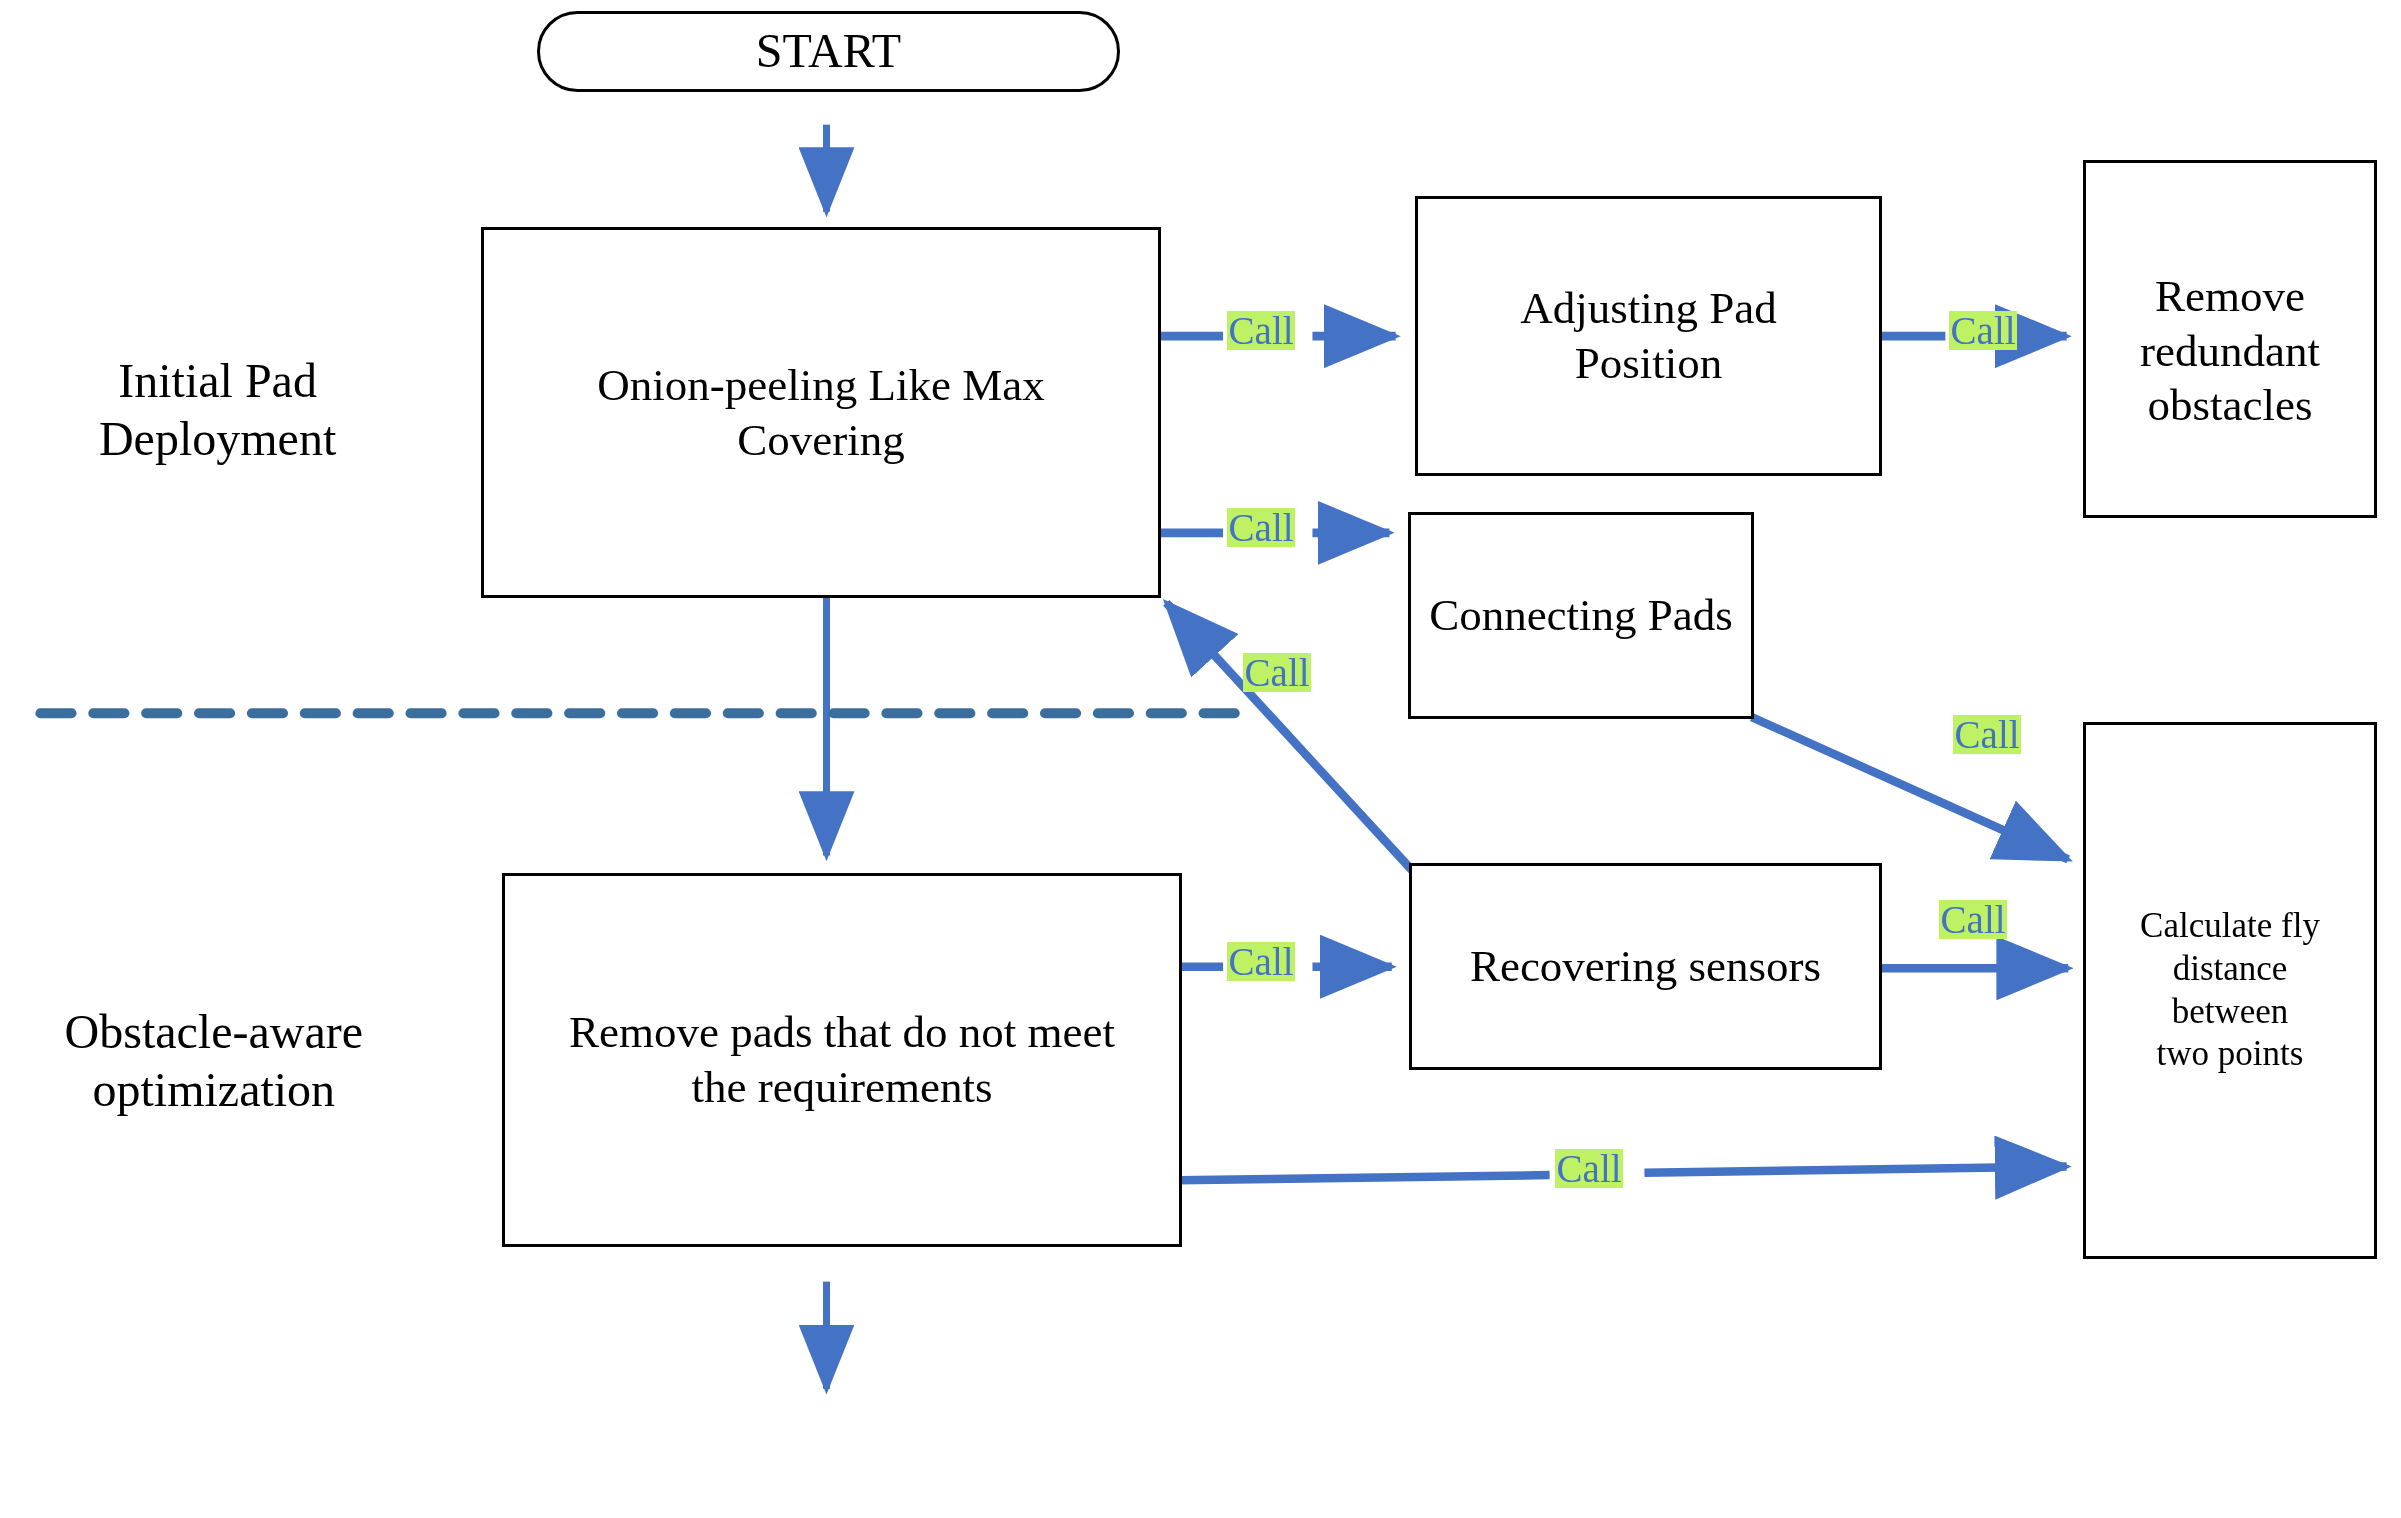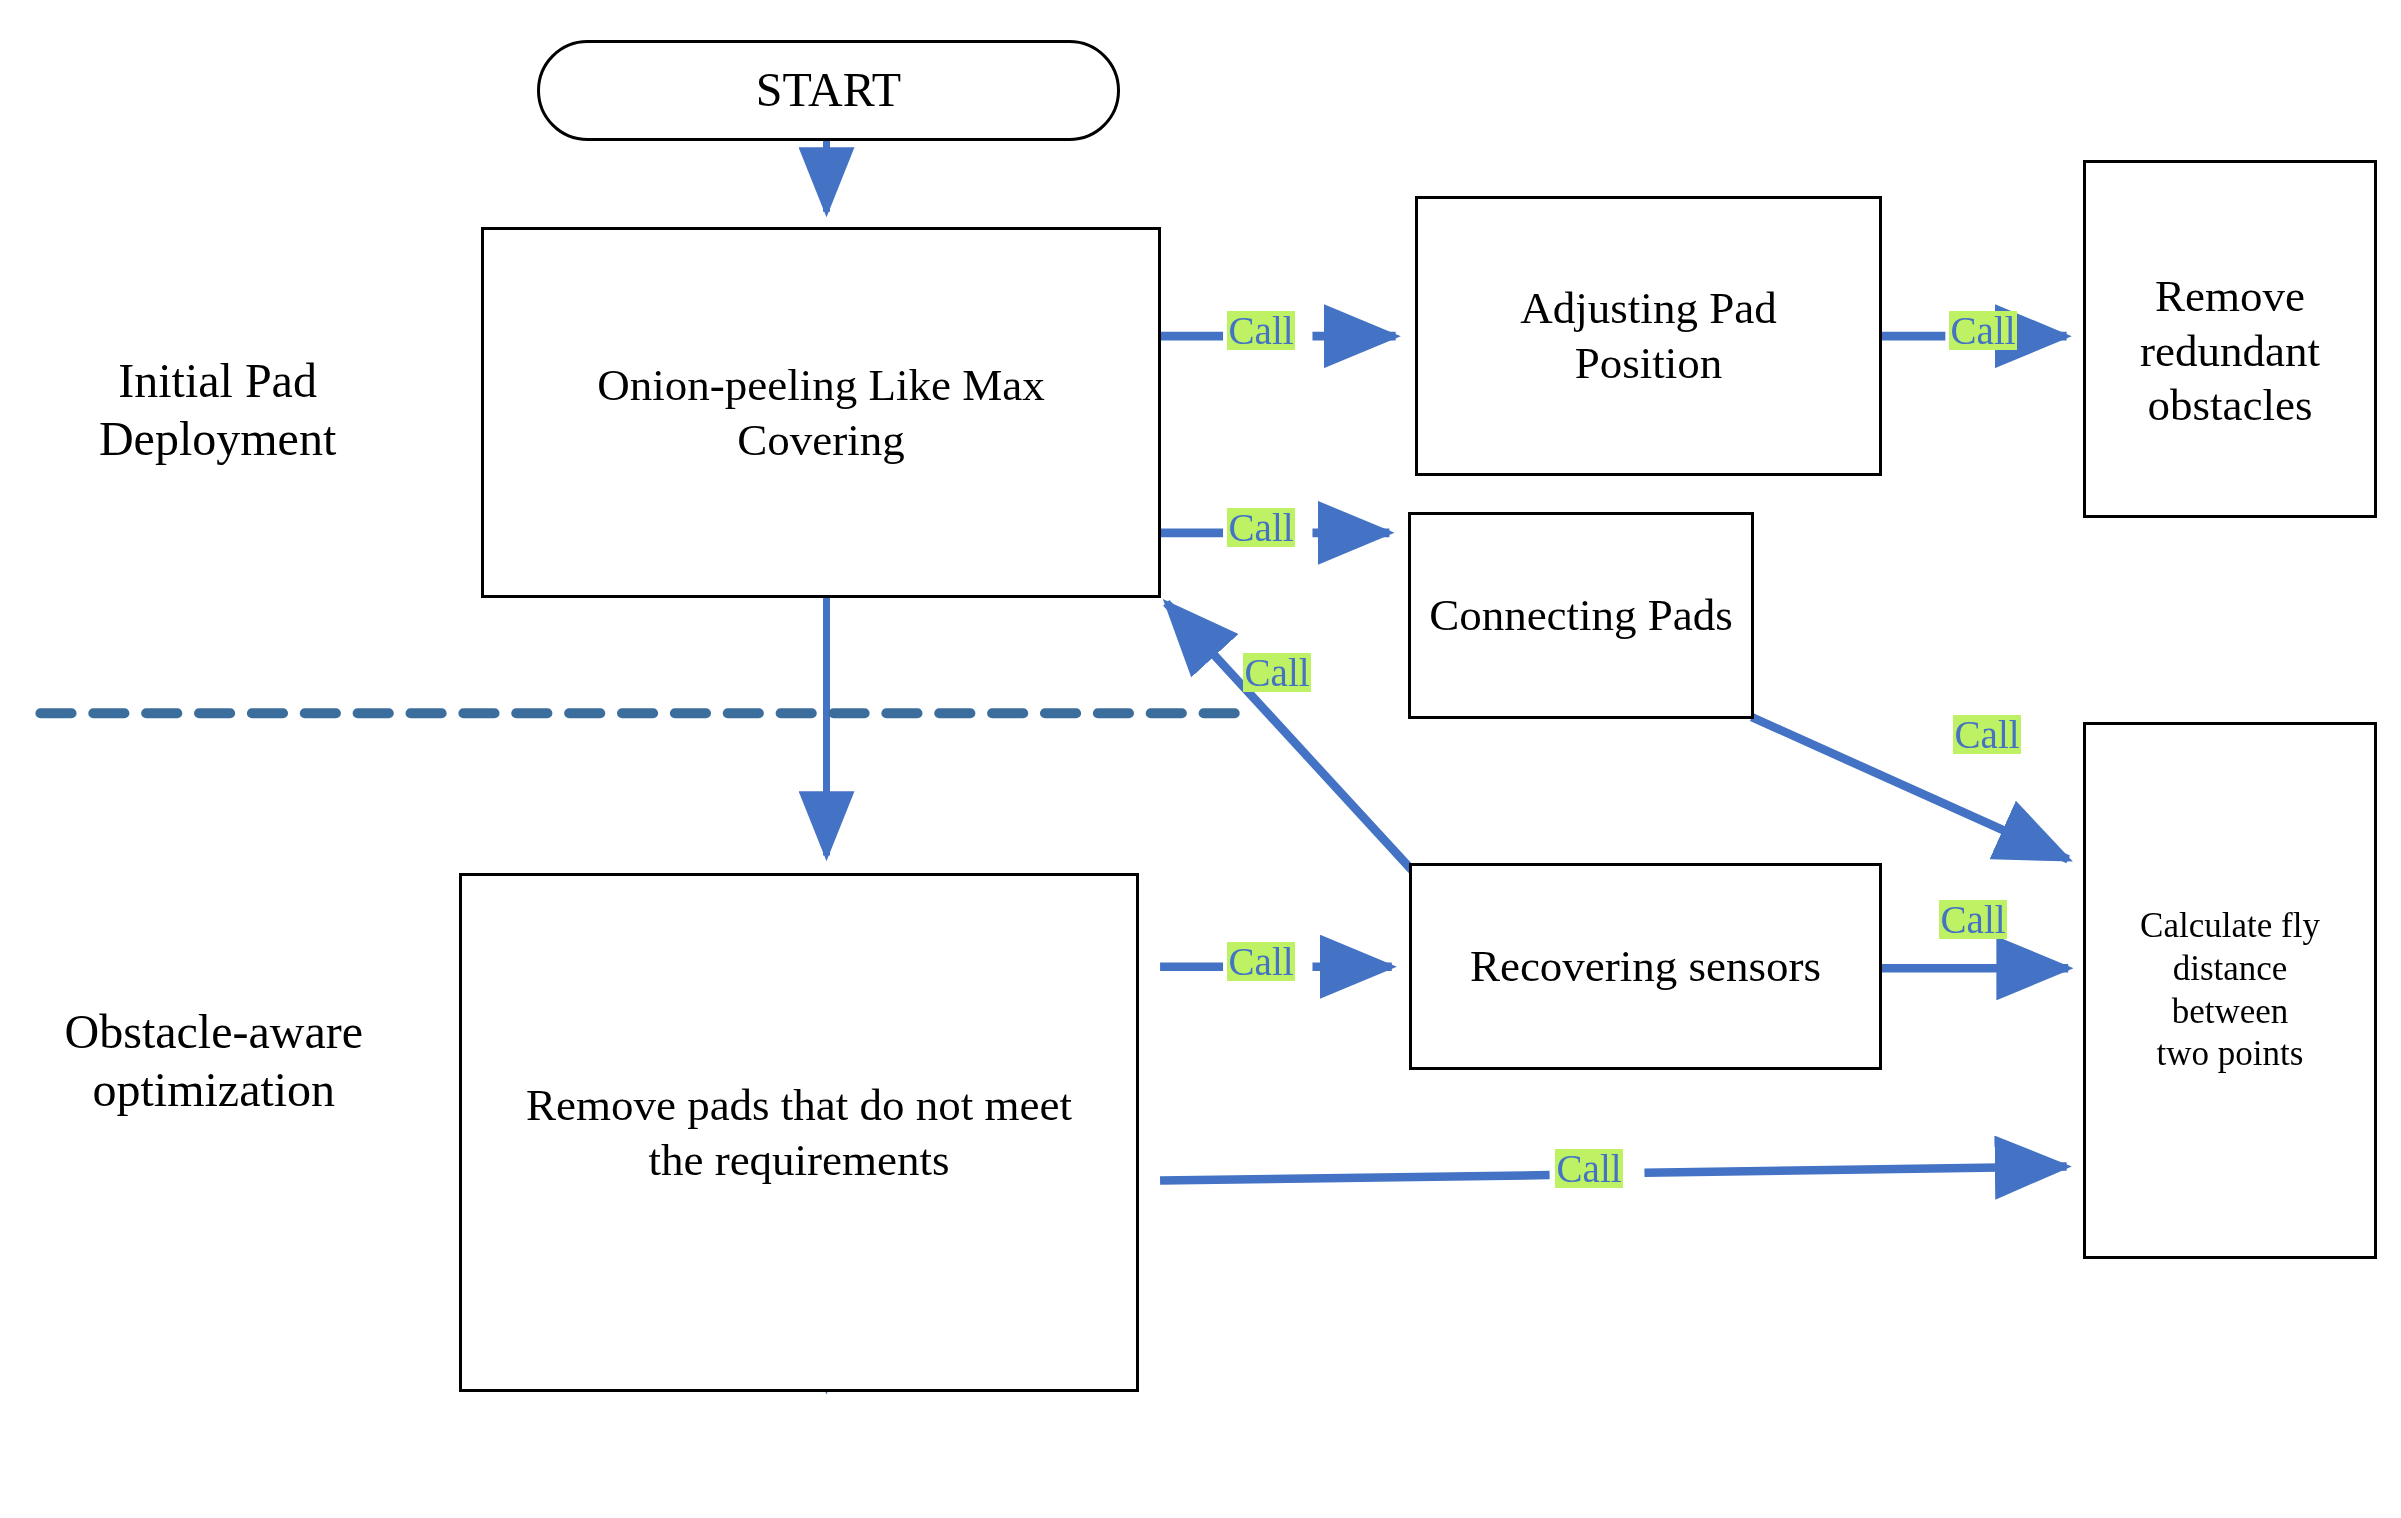--- a/index.html
+++ b/index.html
@@ -132,21 +132,21 @@
 
     <line x1="52" y1="917" x2="1588" y2="917" stroke="#3B6E9C" stroke-width="13" stroke-dasharray="40 28" stroke-linecap="round"></line>
   </svg>
 
   <div class="phase-label" style="left:15.6px; top:352px; width:404px; font-size:48px;">Initial Pad
 Deployment</div>
 
   <div class="phase-label" style="left:7.8px; top:1003px; width:412px; font-size:48px;">Obstacle-aware
 optimization</div>
 
-  <div class="node terminator" style="left:537px; top:40px; width:583px; height:101px;">
+  <div class="node terminator" style="left:537px; top:11px; width:583px; height:81px;">
     <span class="node-label" style="font-size:48px;">START</span>
   </div>
 
   <div class="node" style="left:481px; top:227px; width:680px; height:371px;">
     <span class="node-label" style="font-size:45px;">Onion-peeling Like Max
 Covering</span>
   </div>
 
   <div class="node" style="left:1415px; top:196px; width:467px; height:280px;">
     <span class="node-label" style="font-size:45px;">Adjusting Pad
@@ -156,21 +156,21 @@
   <div class="node" style="left:2083px; top:160px; width:294px; height:358px;">
     <span class="node-label" style="font-size:45px;margin-top:24px;">Remove
 redundant
 obstacles</span>
   </div>
 
   <div class="node" style="left:1408px; top:512px; width:346px; height:207px;justify-content:center;">
     <span class="node-label" style="font-size:45px;">Connecting Pads</span>
   </div>
 
-  <div class="node" style="left:459px; top:873px; width:680px; height:519px;">
+  <div class="node" style="left:502px; top:873px; width:680px; height:374px;">
     <span class="node-label" style="font-size:45px;">Remove pads that do not meet
 the requirements</span>
   </div>
 
   <div class="node" style="left:1409px; top:863px; width:473px; height:207px;">
     <span class="node-label" style="font-size:45px;">Recovering sensors</span>
   </div>
 
   <div class="node" style="left:2083px; top:722px; width:294px; height:537px;">
     <span class="node-label" style="font-size:35px;">Calculate fly

